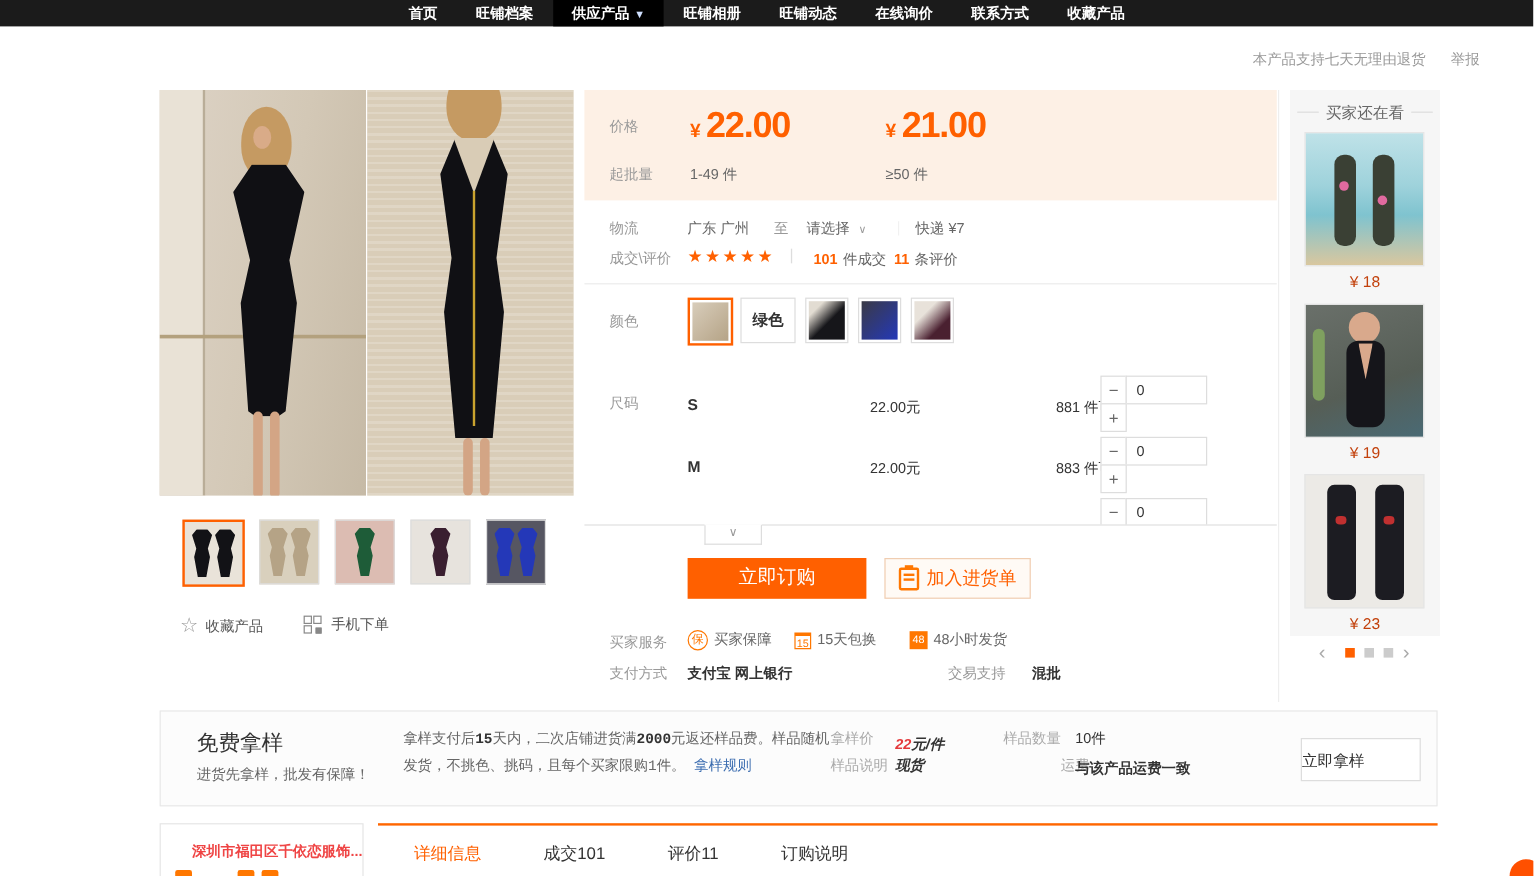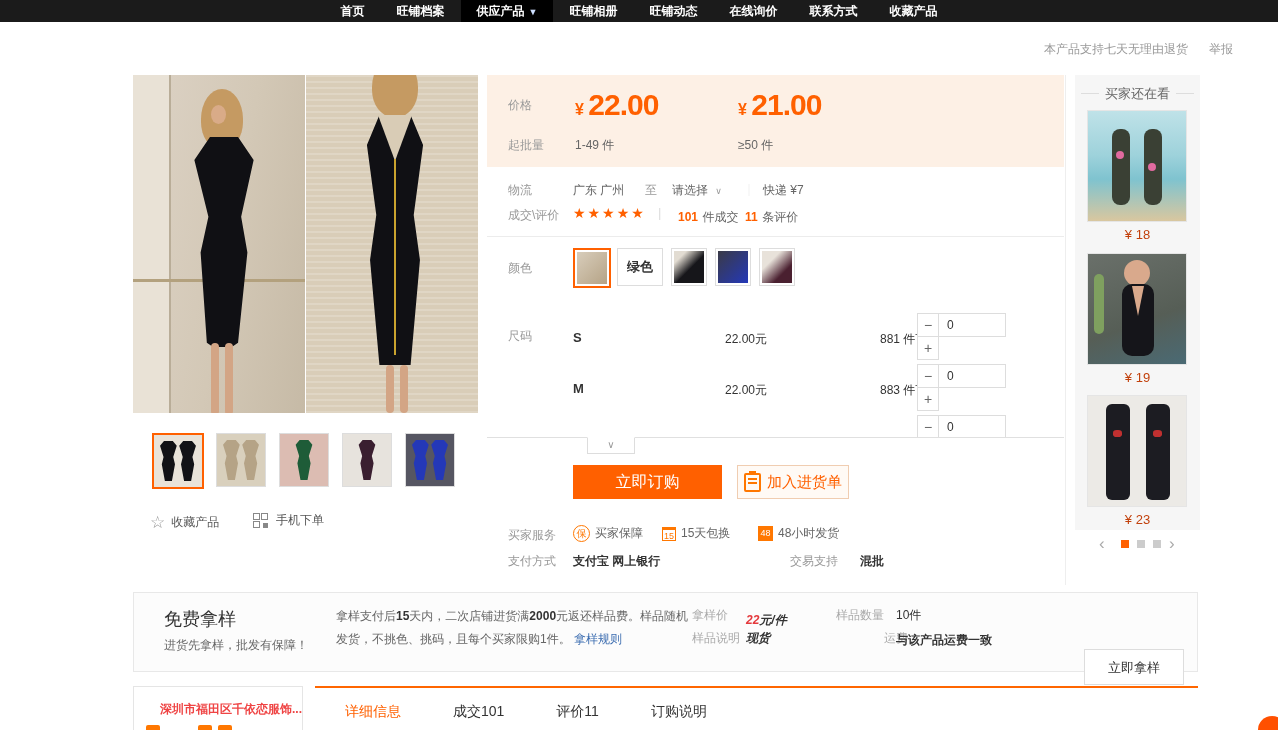--- a/index.html
+++ b/index.html
@@ -58,21 +58,21 @@
   .size-letter{font-size:13px;font-weight:bold;color:#333;}
   .stock-txt{font-size:12px;color:#333;}
   .step-btn{position:absolute;width:22px;height:24px;border:1px solid #ddd;background:#fff;color:#666;
             font-size:14px;text-align:center;line-height:22px;cursor:pointer;box-sizing:border-box;}
   .step-input{position:absolute;left:21px;top:0;width:68px;height:24px;border:1px solid #ddd;background:#fff;
             font-size:12px;color:#333;padding-left:8px;line-height:22px;box-sizing:border-box;}
   .expand-tab{left:587px;top:437px;width:46px;height:15px;background:#fff;border:1px solid #ddd;border-top:1px solid #fff;
             text-align:center;line-height:13px;font-size:10px;color:#999;cursor:pointer;}
   .btn-order{left:573px;top:465px;width:149px;height:34px;background:#ff6000;color:#fff;font-size:16px;
             text-align:center;line-height:34px;cursor:pointer;}
-  .btn-cart{left:737px;top:465px;width:112px;height:34px;background:#fffaf5;border:1px solid #f0cdb1;color:#ff6000;
+  .btn-cart{left:737px;top:465px;width:122px;height:34px;background:#fffaf5;border:1px solid #f0cdb1;color:#ff6000;
             font-size:15px;display:flex;align-items:center;justify-content:center;cursor:pointer;box-sizing:border-box;}
   .clip-ic{position:relative;width:13px;height:15px;border:2px solid #ff7700;border-radius:2px;margin-right:6px;}
   .clip-ic i{position:absolute;left:2px;width:9px;height:2px;background:#ff7700;}
   .clip-ic .t{left:3px;top:-4px;width:7px;height:3px;}
   .badge{display:flex;align-items:center;font-size:12px;color:#666;}
   .ic-bao{width:15px;height:15px;border:1px solid #ff7700;border-radius:50%;color:#ff7700;font-size:10px;
           text-align:center;line-height:15px;margin-right:5px;}
   .ic-sq{width:14px;height:14px;border:1px solid #ff7700;color:#ff7700;font-size:9px;text-align:center;
           line-height:13px;margin-right:5px;border-top-width:3px;box-sizing:border-box;}
   .ic-fill{width:15px;height:15px;background:#ff7700;color:#fff;font-size:9px;text-align:center;line-height:15px;margin-right:5px;}
@@ -86,27 +86,27 @@
   .sb-img{position:absolute;left:12px;width:100px;height:112px;border:1px solid #e5e5e5;overflow:hidden;cursor:pointer;box-sizing:border-box;}
   .sb-price{position:absolute;left:0;width:100%;text-align:center;font-size:13px;color:#c2410c;}
   .pg-arrow{position:absolute;font-size:17px;color:#aaa;cursor:pointer;line-height:14px;}
   .pg-dot{position:absolute;width:8px;height:8px;background:#ccc;cursor:pointer;}
   .pg-dot.on{background:#ff6000;}
   .fig{position:absolute;background:#1c1c22;}
   
   .sample-box{left:133px;top:592px;width:1065px;height:80px;background:#fcfcfc;border:1px solid #e8e8e8;box-sizing:border-box;}
   .sample-title{position:absolute;left:30px;top:14px;font-size:18px;color:#333;}
   .sample-sub{position:absolute;left:30px;top:44px;font-size:12px;color:#666;}
-  .sample-desc{position:absolute;left:202px;top:12px;width:360px;font-size:12px;color:#666;line-height:23px;}
+  .sample-desc{position:absolute;left:202px;top:12px;width:360px;font-size:12px;color:#666;line-height:23px;font-family:Liberation Mono, monospace;}
   .sample-desc b{color:#333;}
   .rule-link{color:#3c6db0;cursor:pointer;text-decoration:none;}
   .sm-lbl{font-size:12px;color:#aaa;}
   .sm-val{font-size:12px;color:#333;font-weight:bold;}
   .btn-sample{position:absolute;left:950px;top:22px;width:100px;height:36px;background:#fff;border:1px solid #ddd;
-             font-size:13px;color:#333;text-align:center;line-height:36px;cursor:pointer;box-sizing:border-box;margin-top:34px;}
+             font-size:13px;color:#333;text-align:left;line-height:36px;cursor:pointer;box-sizing:border-box;}
   
   .seller-box{left:133px;top:686px;width:170px;height:60px;border:1px solid #e5e5e5;box-sizing:border-box;}
   .seller-name{position:absolute;left:26px;top:14px;font-size:12px;font-weight:bold;color:#ef4444;}
   .s-ic{position:absolute;top:38px;width:14px;height:12px;background:#ff7700;border-radius:2px;}
   .tabs-box{left:315px;top:686px;width:883px;height:50px;background:#fff;border-top:2px solid #ff6600;
             display:flex;align-items:center;padding-left:30px;gap:52px;box-sizing:border-box;}
   .tab{font-size:14px;color:#333;cursor:pointer;white-space:nowrap;}
   .tab.active{color:#ff6000;}
   .float-btn{left:1258px;top:716px;width:28px;height:28px;border-radius:50%;background:#ff5000;}
 </style>

